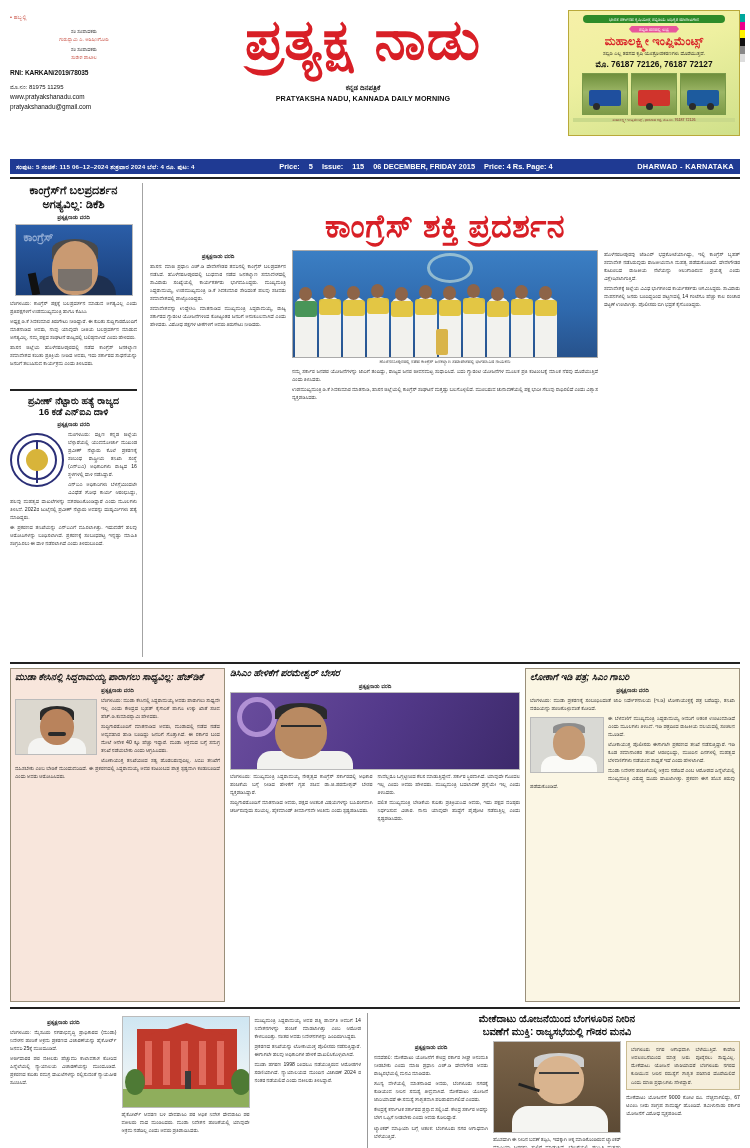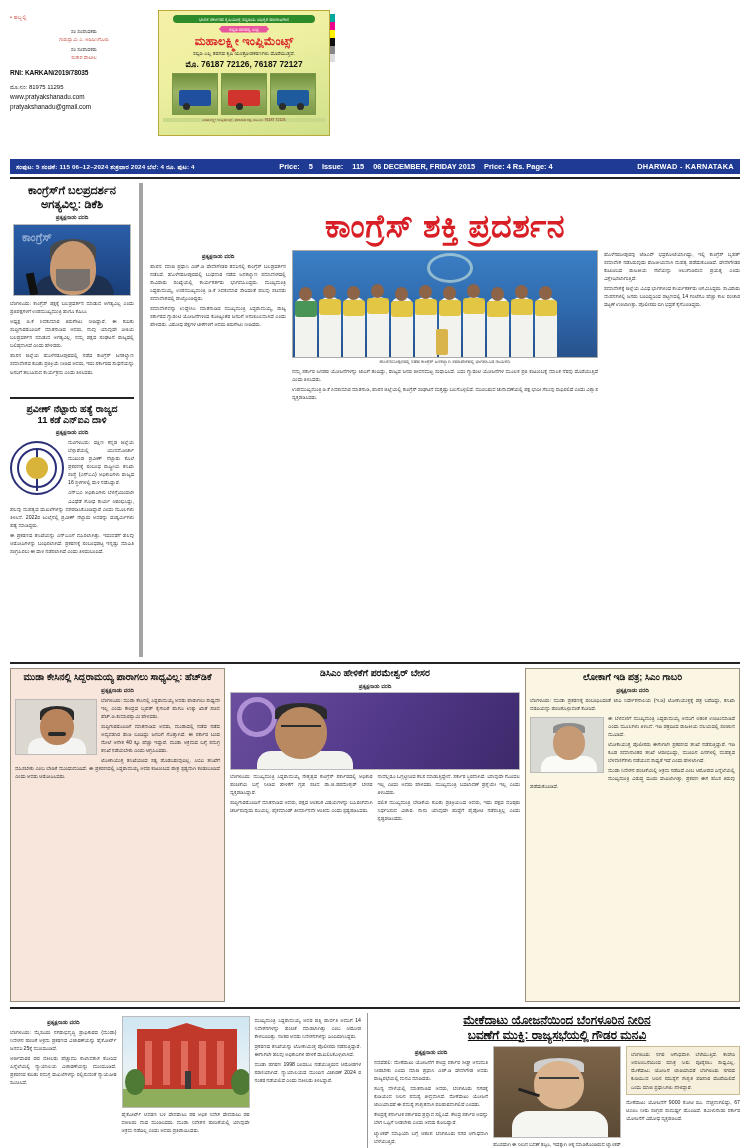--- a/index.html
+++ b/index.html
@@ -56,21 +56,21 @@
     margin-top:5px; height:15px; background:#1f3a93; color:#fff;
     display:flex; align-items:center; font-size:7.4px; font-weight:bold; padding:0 6px;
   }
   .volbar .kn { font-size:6.2px; letter-spacing:.2px; }
   .volbar .mid { margin-left:auto; display:flex; gap:9px; align-items:center; }
   .volbar .right { margin-left:auto; letter-spacing:.3px; }
   .rule { height:2px; background:#222; margin-top:3px; }
 
   
   .body-grid { display:flex; margin-top:4px; gap:0; height:474px; }
-  .colL { width:133px; flex:0 0 133px; padding-right:5px; border-right:4px solid #a3a3a3; }
+  .colL { width:133px; flex:0 0 133px; padding-right:5px; border-right:1px solid #a3a3a3; }
   .colMain { flex:1; padding-left:7px;margin-top:27px; }
 
   .kheadline { font-weight:bold; color:#111; text-align:center; line-height:1.22; }
   .byline { text-align:center; font-size:5.6px; font-weight:bold; color:#111; margin:3px 0 2px; }
 
   .photo { position:relative; overflow:hidden; border:1px solid #bbb; }
   .ktext { font-size:5.2px; line-height:1.55; text-align:justify; color:#1a1a1a; word-spacing:-0.3px; }
   .ktext p { margin-bottom:2px; }
 
   
@@ -107,21 +107,21 @@
   .lead-photo .sh { position:absolute; width:22px; height:16px; background:#e2c33a; border-radius:3px; opacity:.95;}
   .lead-photo .lamp { position:absolute; left:47%; bottom:2px; width:12px; height:26px; background:#d9b44a; border-radius:2px;}
   .photo-cap { font-size:4.6px; text-align:center; color:#333; padding-top:1px; }
 
   
   .band2 { border-top:2px solid #222; margin-top:5px; padding-top:4px; display:flex; gap:5px; height:340px;}
   .b2col { flex:1; position:relative; }
   .b2box { border:1px solid #9a8f7a; padding:3px 4px; height:100%; }
   .b2box.pink { background:#f8e6dc; }
   .b2box.cream { background:#fbf6e4; }
-  .b2head { font-size:9.3px; font-weight:bold; text-align:center; line-height:1.25; color:#111;}
+  .b2head { font-size:9.3px; font-weight:bold; line-height:1.25; color:#111;font-style:italic;}
   .hdk-photo { width:82px; height:56px; float:left; margin:3px 4px 2px 0; border:1px solid #bbb; position:relative; overflow:hidden; background:#e9e6df;}
   .hdk-photo .bg2 { position:absolute; inset:0; background:#dcd8cf; }
   .hdk-photo .f { position:absolute; left:24px; top:9px; width:34px; height:36px; border-radius:48%; background:#b9835c; }
   .hdk-photo .hr { position:absolute; left:24px; top:6px; width:34px; height:14px; border-radius:50% 50% 0 0; background:#2a2a2a; }
   .hdk-photo .ms { position:absolute; left:32px; top:32px; width:18px; height:4px; background:#2a2a2a; border-radius:2px;}
   .hdk-photo .bd { position:absolute; left:12px; bottom:0; width:58px; height:16px; background:#f4f4f2; border-radius:12px 12px 0 0;}
 
   .bsy-photo { width:74px; height:56px; float:left; margin:3px 4px 2px 0; border:1px solid #bbb; position:relative; overflow:hidden; background:#d9d9d4;}
   .bsy-photo .f { position:absolute; left:22px; top:8px; width:32px; height:34px; border-radius:48%; background:#c59a74; }
   .bsy-photo .hr { position:absolute; left:22px; top:5px; width:32px; height:10px; border-radius:50% 50% 0 0; background:#8d8d8d; }
@@ -133,21 +133,21 @@
   .pm-photo .f { position:absolute; left:44px; top:14px; width:52px; height:52px; border-radius:48%; background:#b98a62;}
   .pm-photo .hr { position:absolute; left:44px; top:10px; width:52px; height:16px; border-radius:50% 50% 0 0; background:#2b2b2b;}
   .pm-photo .gl { position:absolute; left:50px; top:32px; width:40px; height:7px; border-top:2px solid #2b2b2b;}
   .pm-photo .bd { position:absolute; left:26px; bottom:0; width:96px; height:18px; background:#f2f2ef; border-radius:14px 14px 0 0;}
 
   
   .band3 { border-top:2px solid #222; margin-top:5px; padding-top:4px; display:flex; gap:6px; height:255px;}
   .b3left { flex:0 0 358px; width:358px; border-right:1px solid #999; padding-right:6px;}
   .b3right { flex:1; }
   .b3head { font-size:14.2px; font-weight:bold; text-align:center; line-height:1.25; color:#111;}
-  .b3head.two { font-size:12px;text-decoration:underline; }
+  .b3head.two { font-size:10px; }
   .b3cols { display:flex; gap:5px; margin-top:3px;}
   .court-photo { width:128px; height:92px; border:1px solid #bbb; position:relative; overflow:hidden; background:#cfe3ef;}
   .court-photo .skyc { position:absolute; inset:0; background:linear-gradient(180deg,#cfe6f2 0%,#e8f1f5 60%,#cbd9a8 100%);}
   .court-photo .bldg { position:absolute; left:14px; top:12px; width:100px; height:62px; background:#c0392b;}
   .court-photo .ped { position:absolute; left:26px; top:6px; width:76px; height:12px; background:#c0392b; clip-path: polygon(50% 0, 100% 100%, 0 100%);}
   .court-photo .col { position:absolute; top:24px; width:7px; height:44px; background:#e06a5c;}
   .court-photo .grass { position:absolute; bottom:0; left:0; right:0; height:18px; background:#8fae5c;}
   .court-photo .tree { position:absolute; bottom:12px; width:20px; height:26px; border-radius:50%; background:#4e7a35;}
   .court-photo .stat { position:absolute; left:62px; bottom:18px; width:6px; height:18px; background:#3a3a3a;}
 
@@ -179,20 +179,25 @@
         <div class="red">ಸುರೇಶ ಪಾಟೀಲ</div>
       </div>
       <div class="mh-rni">RNI: KARKAN/2019/78035</div>
       <div class="mh-contact">
         <div class="tiny">ಮೊ.ನಂ: 81975 11295</div>
         <div>www.pratyakshanadu.com</div>
         <div>pratyakshanadu@gmail.com</div>
       </div>
     </div>
 
+    <div class="mh-title">
+      <h1>ಪ್ರತ್ಯಕ್ಷ ನಾಡು</h1>
+      <div class="mh-sub-k">ಕನ್ನಡ ದಿನಪತ್ರಿಕೆ</div>
+      <div class="mh-sub-e">PRATYAKSHA NADU, KANNADA DAILY MORNING</div>
+    </div>
 
     <div class="mh-ad">
       <div class="adbox">
         <div class="ad-top">ಭಾರತ ಸರ್ಕಾರದ ಕೃಷಿಯಂತ್ರ ಸಬ್ಸಿಡಿಯ ಅಧಿಕೃತ ಮಾರಾಟಗಾರ</div>
         <div class="ad-pink">ಸಬ್ಸಿಡಿ ದರದಲ್ಲಿ ಲಭ್ಯ</div>
         <div class="ad-title">ಮಹಾಲಕ್ಷ್ಮೀ ಇಂಪ್ಲಿಮೆಂಟ್ಸ್</div>
         <div class="ad-line">ಸಬ್ಸಿಡಿ ಎಲ್ಲ ತರಹದ ಕೃಷಿ ಯಂತ್ರೋಪಕರಣಗಳು ದೊರೆಯುತ್ತವೆ.</div>
         <div class="ad-phone">ಮೊ. 76187 72126, 76187 72127</div>
         <div class="ad-imgs">
           <div class="ad-im">
@@ -254,21 +259,21 @@
         </div>
         <div class="ktext l-flow">
           <p>ಬೆಂಗಳೂರು: ಕಾಂಗ್ರೆಸ್ ಪಕ್ಷಕ್ಕೆ ಬಲಪ್ರದರ್ಶನ ಮಾಡುವ ಅಗತ್ಯವಿಲ್ಲ ಎಂದು ಪ್ರತಿಪಕ್ಷಗಳಿಗೆ ಉಪಮುಖ್ಯಮಂತ್ರಿ ಹಾಗೂ ಕೆಪಿಸಿಸಿ</p>
           <p>ಅಧ್ಯಕ್ಷ ಡಿ.ಕೆ ಶಿವಕುಮಾರ ತಿರುಗೇಟು ನೀಡಿದ್ದಾರೆ. ಈ ಕುರಿತು ಸುದ್ದಿಗಾರರೊಂದಿಗೆ ಮಾತನಾಡಿದ ಅವರು, ನಾವು ಯಾವುದೇ ರೀತಿಯ ಬಲಪ್ರದರ್ಶನ ಮಾಡುವ ಅಗತ್ಯವಿಲ್ಲ. ನಮ್ಮ ಪಕ್ಷದ ಸಂಘಟನೆ ರಾಜ್ಯದಲ್ಲಿ ಬಲಿಷ್ಠವಾಗಿದೆ ಎಂದು ಹೇಳಿದರು.</p>
           <p>ಹಾಸನ ಜಿಲ್ಲೆಯ ಹೊಳೆನರಸೀಪುರದಲ್ಲಿ ನಡೆದ ಕಾಂಗ್ರೆಸ್ ಜನಕಲ್ಯಾಣ ಸಮಾವೇಶದ ಕುರಿತು ಪ್ರತಿಕ್ರಿಯೆ ನೀಡಿದ ಅವರು, ಇದು ಸರ್ಕಾರದ ಸಾಧನೆಯನ್ನು ಜನರಿಗೆ ತಲುಪಿಸುವ ಕಾರ್ಯಕ್ರಮ ಎಂದು ತಿಳಿಸಿದರು.</p>
         </div>
       </div>
 
       <div class="nia-sec">
         <div class="kheadline nia-head">ಪ್ರವೀಣ್ ನೆಟ್ಟಾರು ಹತ್ಯೆ ರಾಜ್ಯದ</div>
-        <div class="kheadline nia-head big">11 ಕಡೆ ಎನ್‌ಐಎ ದಾಳಿ</div>
+        <div class="kheadline nia-head big">16 ಕಡೆ ಎನ್‌ಐಎ ದಾಳಿ</div>
         <div class="byline">ಪ್ರತ್ಯಕ್ಷನಾಡು ವರದಿ</div>
         <div class="nia-logo">
           <div class="ring"></div>
             <div class="sword"></div>
             <div class="in"></div>
         </div>
         <div class="ktext">
           <p>ಮಂಗಳೂರು: ದಕ್ಷಿಣ ಕನ್ನಡ ಜಿಲ್ಲೆಯ ಬೆಳ್ಳಾರೆಯಲ್ಲಿ ಯುವಮೋರ್ಚಾ ಮುಖಂಡ ಪ್ರವೀಣ್ ನೆಟ್ಟಾರು ಕೊಲೆ ಪ್ರಕರಣಕ್ಕೆ ಸಂಬಂಧ ರಾಷ್ಟ್ರೀಯ ತನಿಖಾ ಸಂಸ್ಥೆ (ಎನ್‌ಐಎ) ಅಧಿಕಾರಿಗಳು ರಾಜ್ಯದ 16 ಸ್ಥಳಗಳಲ್ಲಿ ದಾಳಿ ನಡೆಸಿದ್ದಾರೆ.</p>
           <p>ಎನ್‌ಐಎ ಅಧಿಕಾರಿಗಳು ಬೆಳಗ್ಗೆಯಿಂದಲೇ ವಿವಿಧೆಡೆ ಶೋಧ ಕಾರ್ಯ ಆರಂಭಿಸಿದ್ದು, ಹಲವು ಮಹತ್ವದ ದಾಖಲೆಗಳನ್ನು ವಶಪಡಿಸಿಕೊಂಡಿದ್ದಾರೆ ಎಂದು ಮೂಲಗಳು ತಿಳಿಸಿವೆ. 2022ರ ಜುಲೈನಲ್ಲಿ ಪ್ರವೀಣ್ ನೆಟ್ಟಾರು ಅವರನ್ನು ದುಷ್ಕರ್ಮಿಗಳು ಹತ್ಯೆ ಮಾಡಿದ್ದರು.</p>
           <p>ಈ ಪ್ರಕರಣದ ತನಿಖೆಯನ್ನು ಎನ್‌ಐಎಗೆ ವಹಿಸಲಾಗಿತ್ತು. ಇದುವರೆಗೆ ಹಲವು ಆರೋಪಿಗಳನ್ನು ಬಂಧಿಸಲಾಗಿದೆ. ಪ್ರಕರಣಕ್ಕೆ ಸಂಬಂಧಪಟ್ಟ ಇನ್ನಷ್ಟು ಮಾಹಿತಿ ಸಂಗ್ರಹಿಸಲು ಈ ದಾಳಿ ನಡೆಸಲಾಗಿದೆ ಎಂದು ತಿಳಿದುಬಂದಿದೆ.</p>

